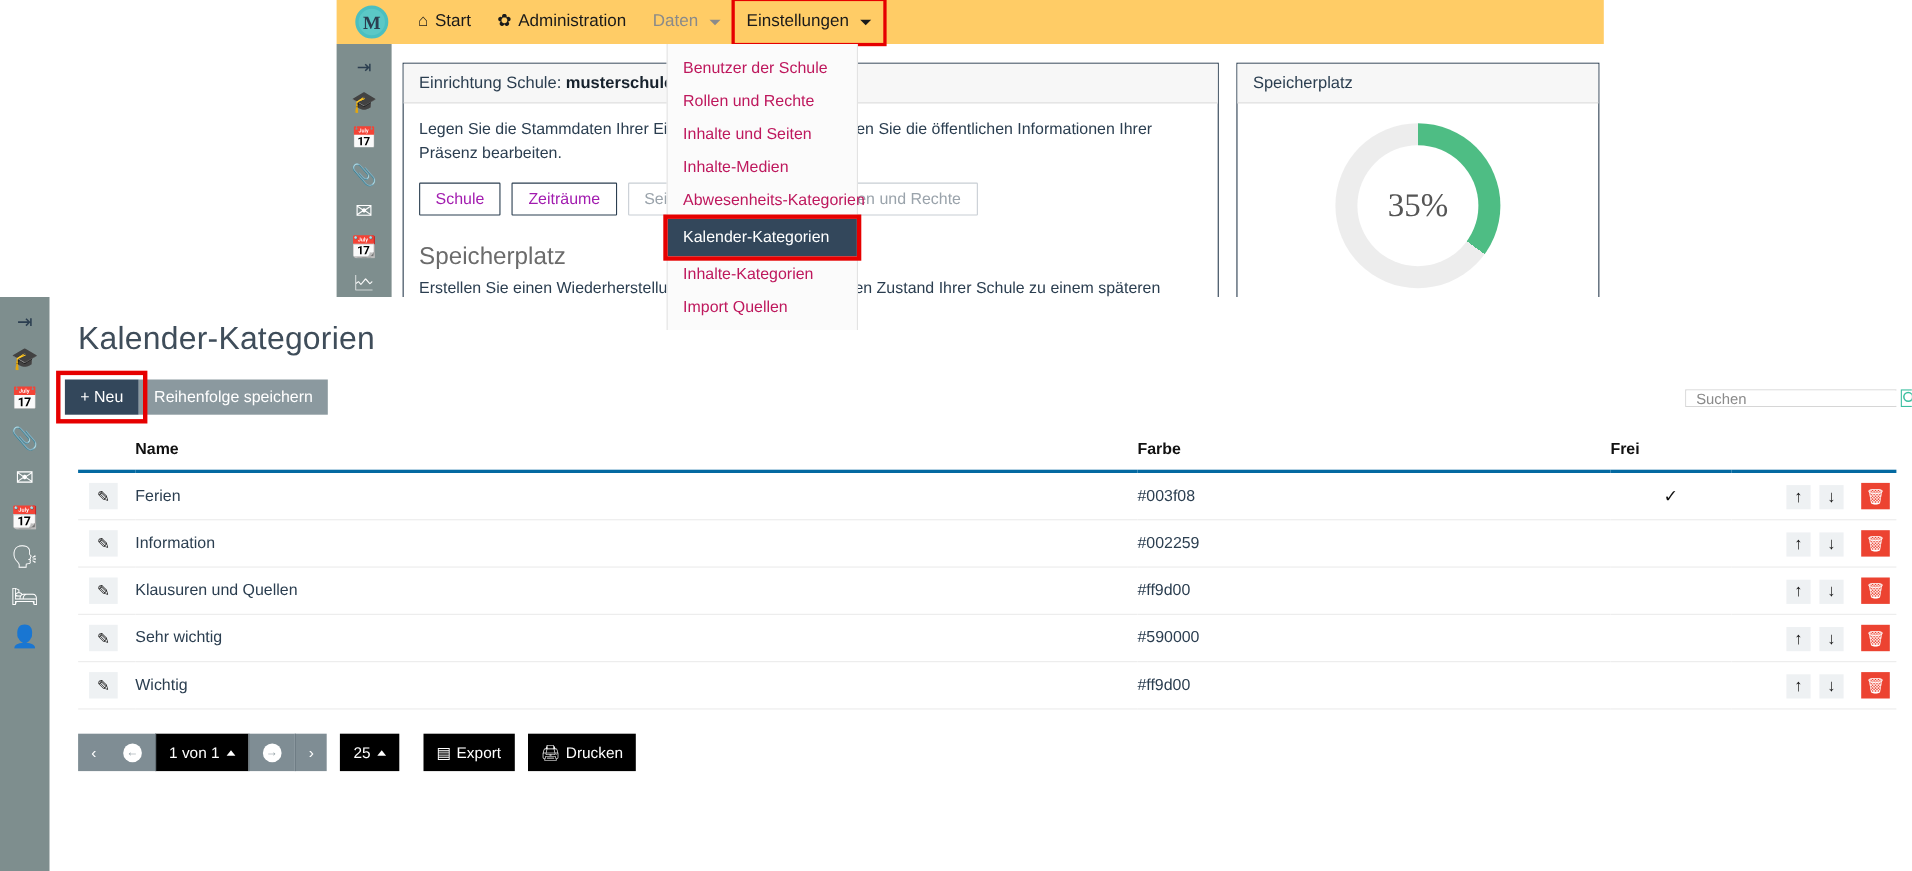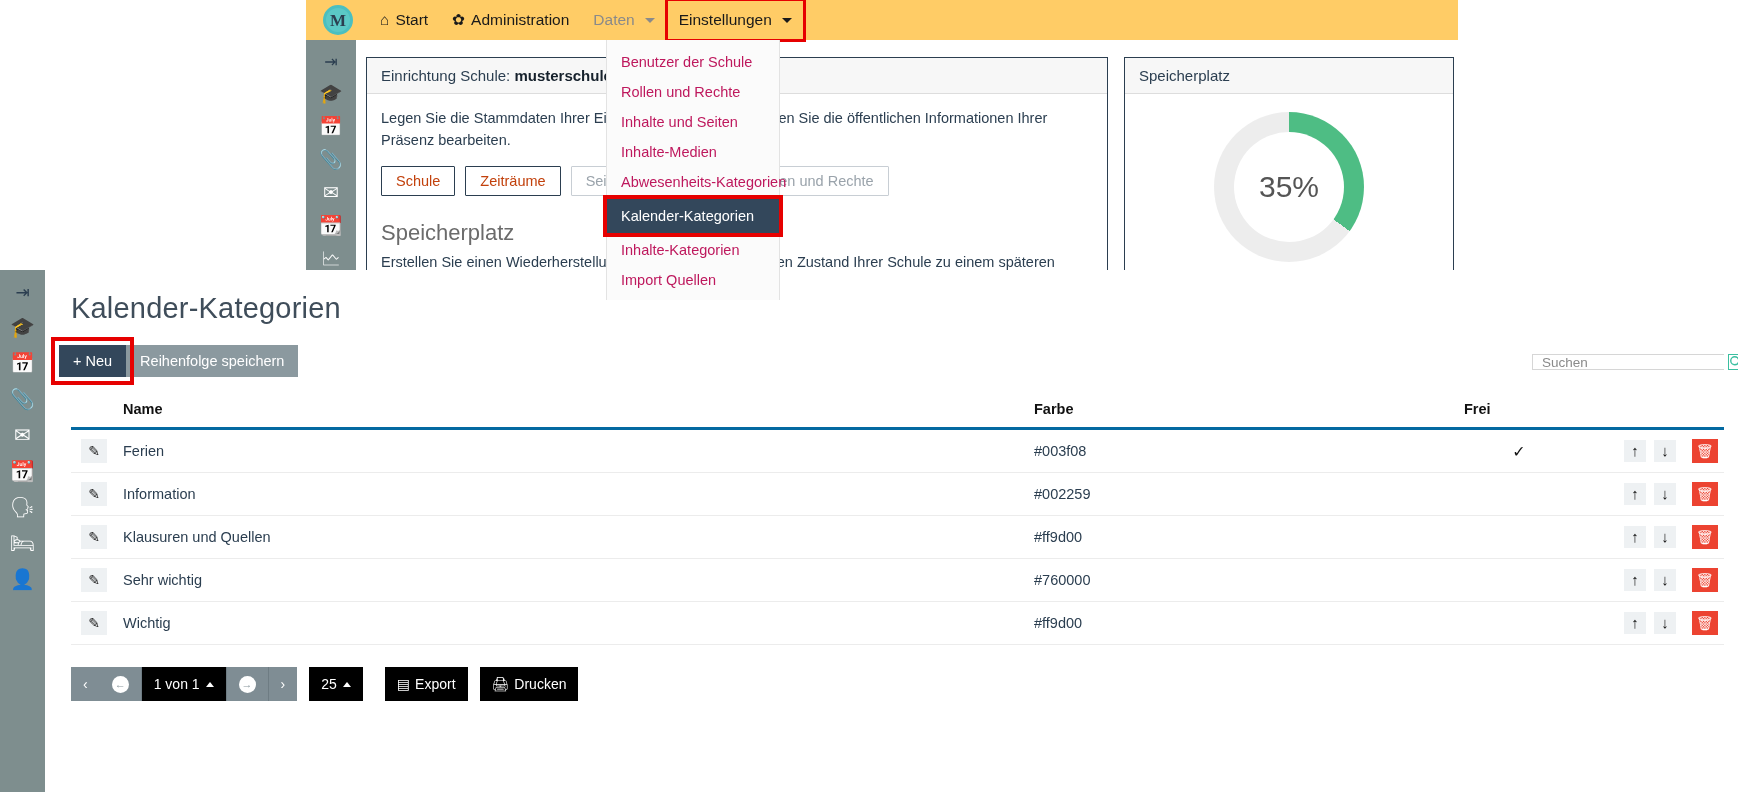--- a/index.html
+++ b/index.html
@@ -73,28 +73,28 @@
   .card-head {
     background: #f7f7f7; border-bottom: 1px solid #ddd;
     padding: 9px 14px; font-size: 15px; color: #2b3e50;
   }
   .card-head b { color: #16212c; }
   #card-einrichtung { left: 366px; top: 57px; width: 742px; height: 230px; }
   #card-einrichtung .card-body { padding: 14px; }
   .para { font-size: 14.5px; color: #2b3e50; line-height: 1.5; margin: 0 0 14px 0; }
   .tabrow { display: flex; gap: 10px; }
   .tabbtn {
-    border: 1px solid #2b3e50; background: #fff; color: #c2410c;
+    border: 1px solid #2b3e50; background: #fff; color: #a21caf;
     padding: 6px 14px; font-size: 14.5px; border-radius: 1px; white-space: nowrap;
   }
   .tabbtn.dim { color: #9aa3ab; border-color: #c8ced4; }
   .sec-title { font-size: 22px; color: #6b6b6b; font-weight: normal; margin: 24px 0 6px 0; }
 
   #card-speicher { left: 1124px; top: 57px; width: 330px; height: 230px; }
-  .donut-wrap { display:flex; align-items:flex-start; justify-content:center; padding-top: 18px;}
+  .donut-wrap { display:flex; align-items:flex-start; justify-content:center; padding-top: 18px; font-family: Liberation Serif, serif;}
   .donut {
     width: 150px; height: 150px; border-radius: 50%;
     background: conic-gradient(#4ebd84 0 35%, #ededed 35% 100%);
     display: flex; align-items: center; justify-content: center;
     position: relative;
   }
   .donut::after {
     content: ""; position: absolute; width: 110px; height: 110px;
     border-radius: 50%; background: #fff;
   }
@@ -362,21 +362,21 @@
             <td class="col-frei"></td>
             <td class="col-act">
               <span class="arrow-btn">↑</span>
               <span class="arrow-btn">↓</span>
               <span class="del-btn">🗑</span>
             </td>
           </tr>
           <tr>
             <td class="col-edit"><span class="edit-btn">✎</span></td>
             <td class="col-name">Sehr wichtig</td>
-            <td class="col-farbe">#760000</td>
+            <td class="col-farbe">#590000</td>
             <td class="col-frei"></td>
             <td class="col-act">
               <span class="arrow-btn">↑</span>
               <span class="arrow-btn">↓</span>
               <span class="del-btn">🗑</span>
             </td>
           </tr>
           <tr>
             <td class="col-edit"><span class="edit-btn">✎</span></td>
             <td class="col-name">Wichtig</td>

